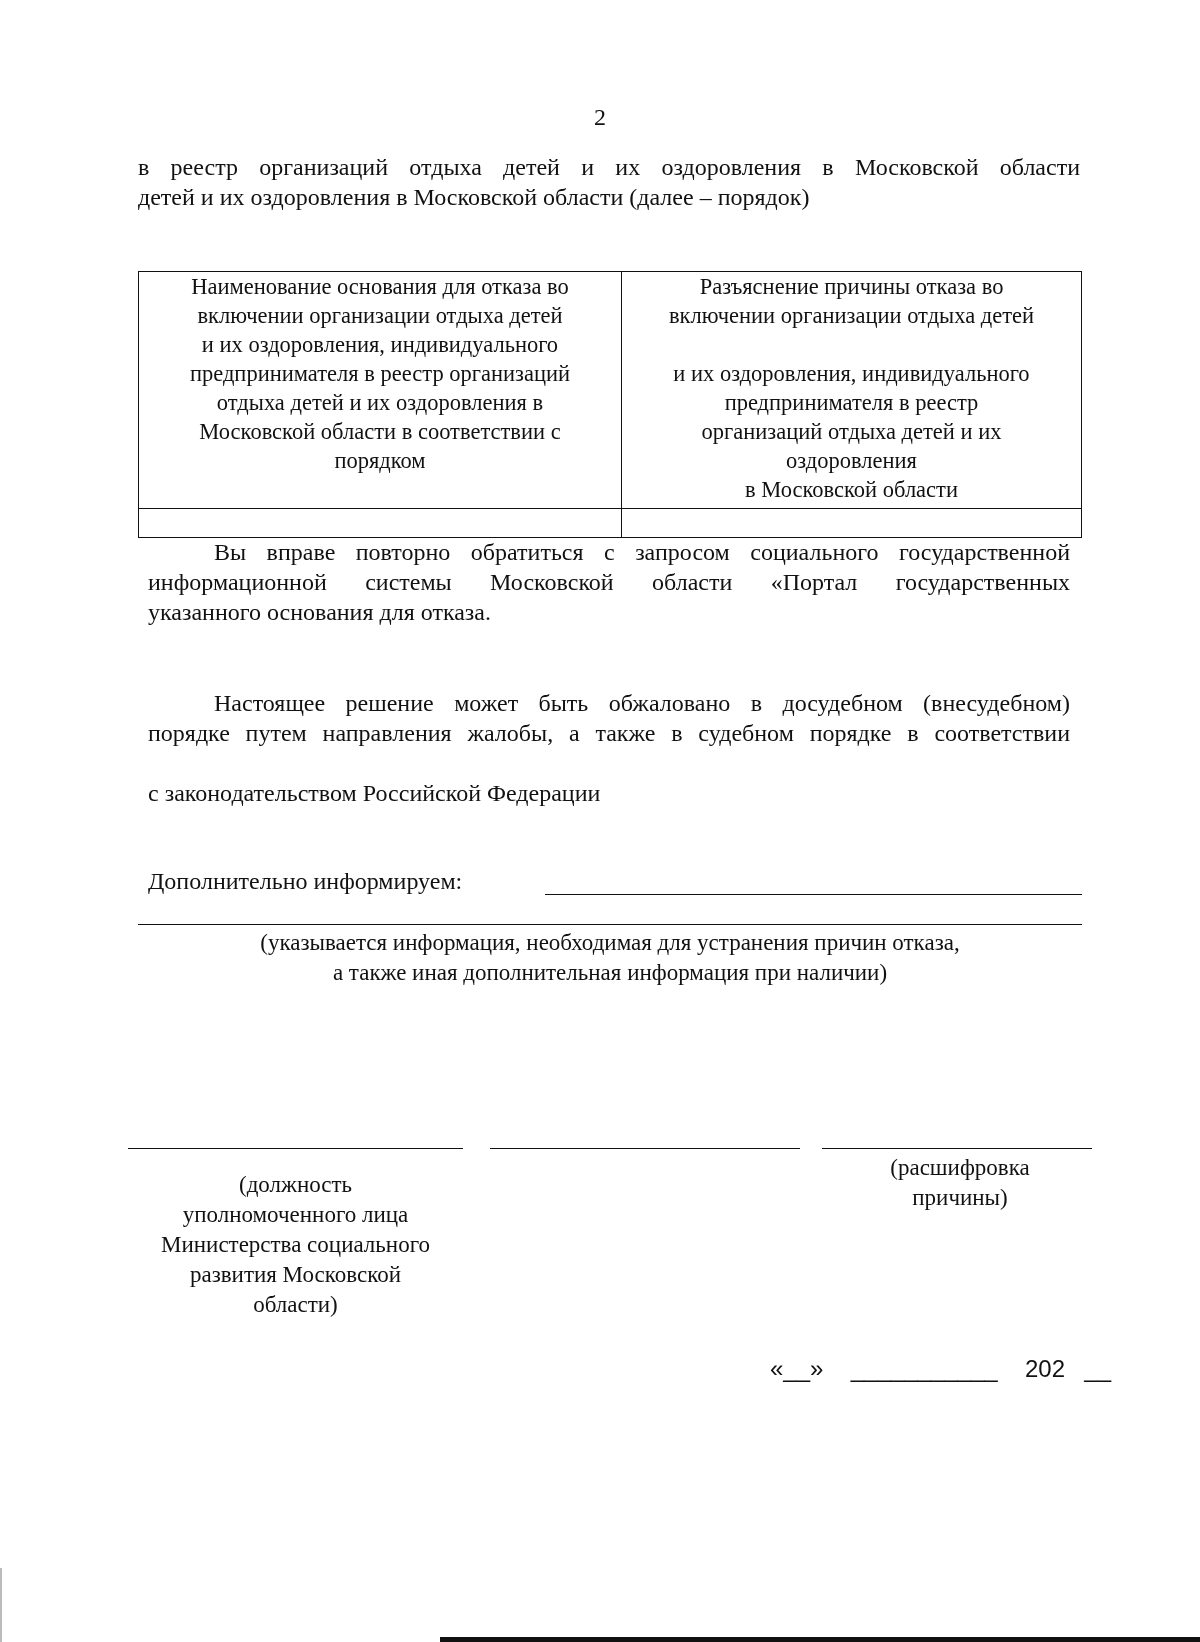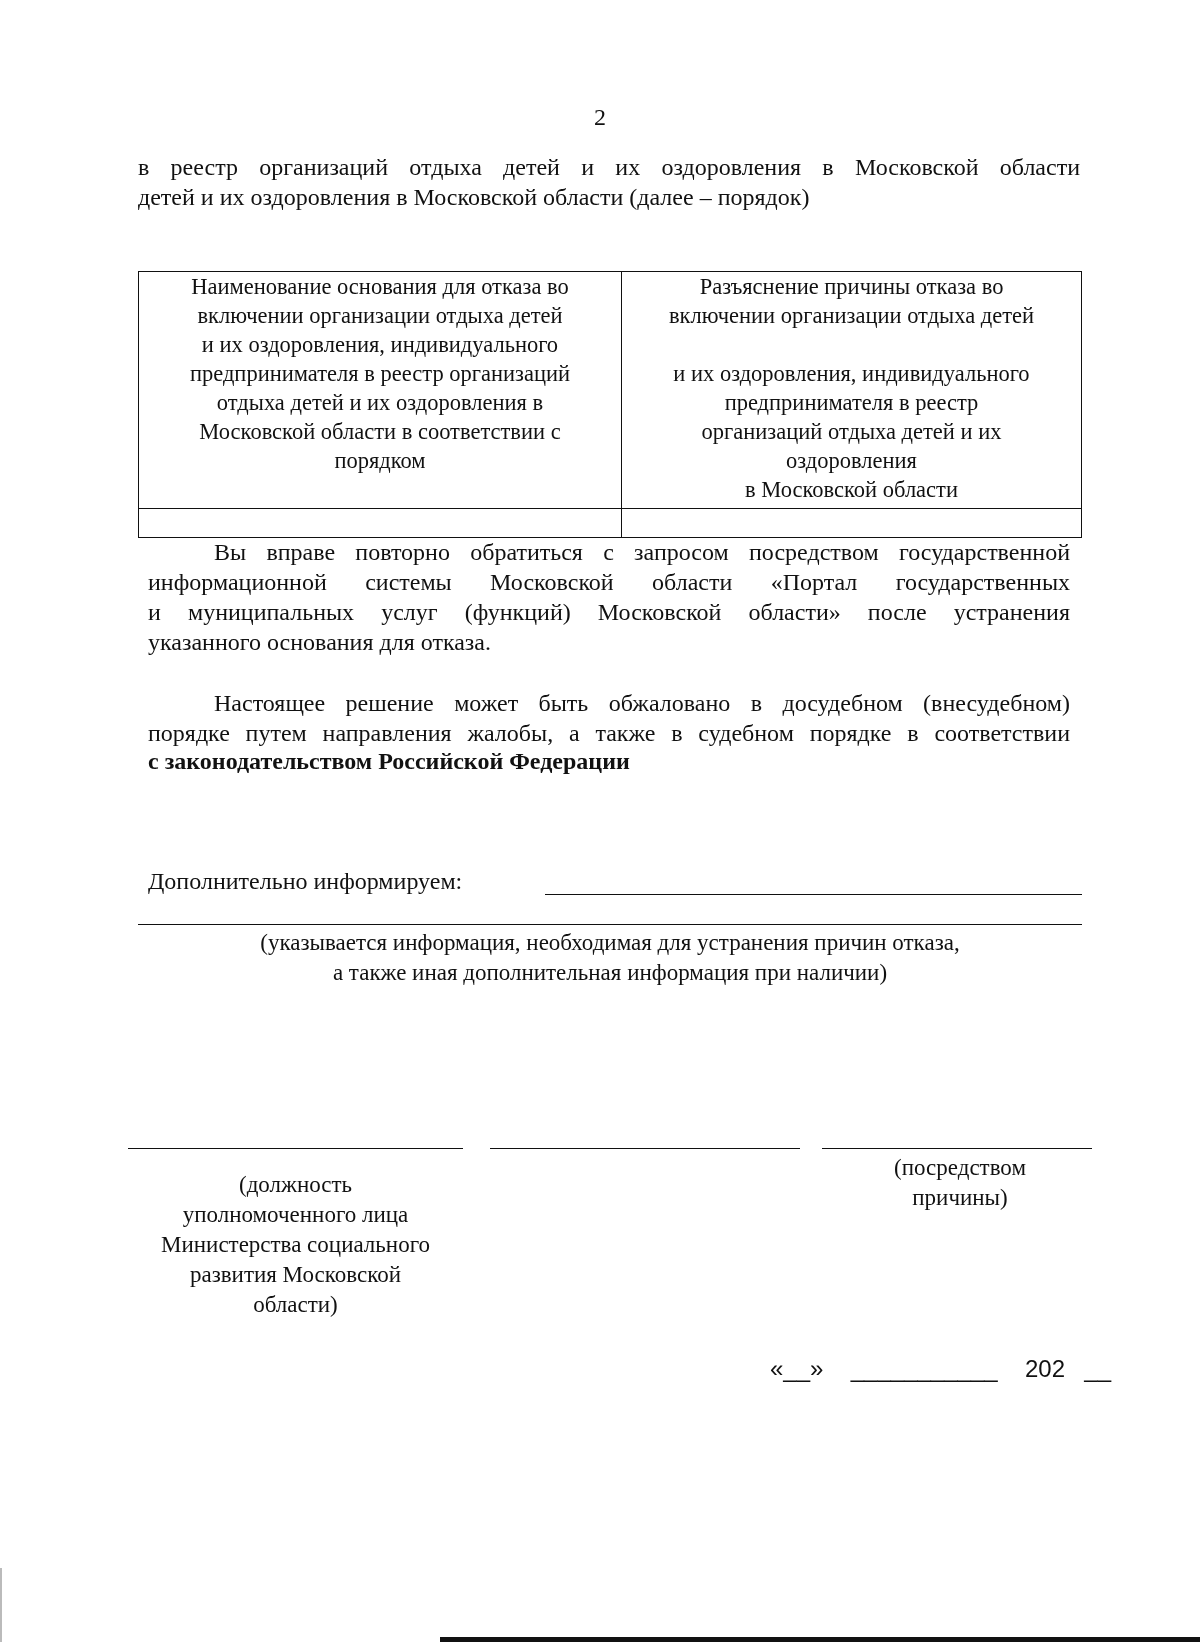--- a/index.html
+++ b/index.html
@@ -78,31 +78,30 @@
     </td>
   </tr>
   <tr class="empty">
     <td></td>
     <td></td>
   </tr>
 </tbody>
   </table>
 
 <div class="abs para" style="top:537px;">
-  <span class="line indent">Вы вправе повторно обратиться с запросом посредством государственной</span>
+  <span class="line indent">Вы вправе повторно обратиться с запросом социального государственной</span>
   <span class="line">информационной системы Московской области «Портал государственных</span>
-  <span class="line">и муниципальных услуг (функций) Московской области» после устранения</span>
   <span class="line last">указанного основания для отказа.</span>
 </div>
 
 <div class="abs para" style="top:688px;">
   <span class="line indent">Настоящее решение может быть обжаловано в досудебном (внесудебном)</span>
   <span class="line">порядке путем направления жалобы, а также в судебном порядке в соответствии</span>
 </div>
-<div class="abs para" style="top:746px;font-weight:bold;">
+<div class="abs para" style="top:778px;">
   <span class="line last">с законодательством Российской Федерации</span>
 </div>
 
 <div class="abs info-label">Дополнительно информируем:</div>
 <div class="rule" style="left:545px; top:894px; width:537px;"></div>
 <div class="rule" style="left:138px; top:924px; width:944px;"></div>
 <div class="abs hint">
   <span class="line">(указывается информация, необходимая для устранения причин отказа,</span>
   <span class="line">а также иная дополнительная информация при наличии)</span>
 </div>
@@ -113,21 +112,21 @@
 
 <div class="abs sig-caption" style="left:128px; width:335px; top:1153px;margin-top:17px;">
   <span class="line">(должность</span>
   <span class="line">уполномоченного лица</span>
   <span class="line">Министерства социального</span>
   <span class="line">развития Московской</span>
   <span class="line">области)</span>
 </div>
 
 <div class="abs sig-caption" style="left:830px; width:260px; top:1153px;">
-  <span class="line">(посредством</span>
+  <span class="line">(расшифровка</span>
   <span class="line">причины)</span>
 </div>
 
 <div class="abs date-row">
   <span>«</span><span>__</span><span>»</span>
   <span style="display:inline-block; width:14px;"></span>
   <span>___________</span>
   <span style="display:inline-block; width:14px;"></span>
   <span>202</span>
   <span style="display:inline-block; width:6px;"></span>

